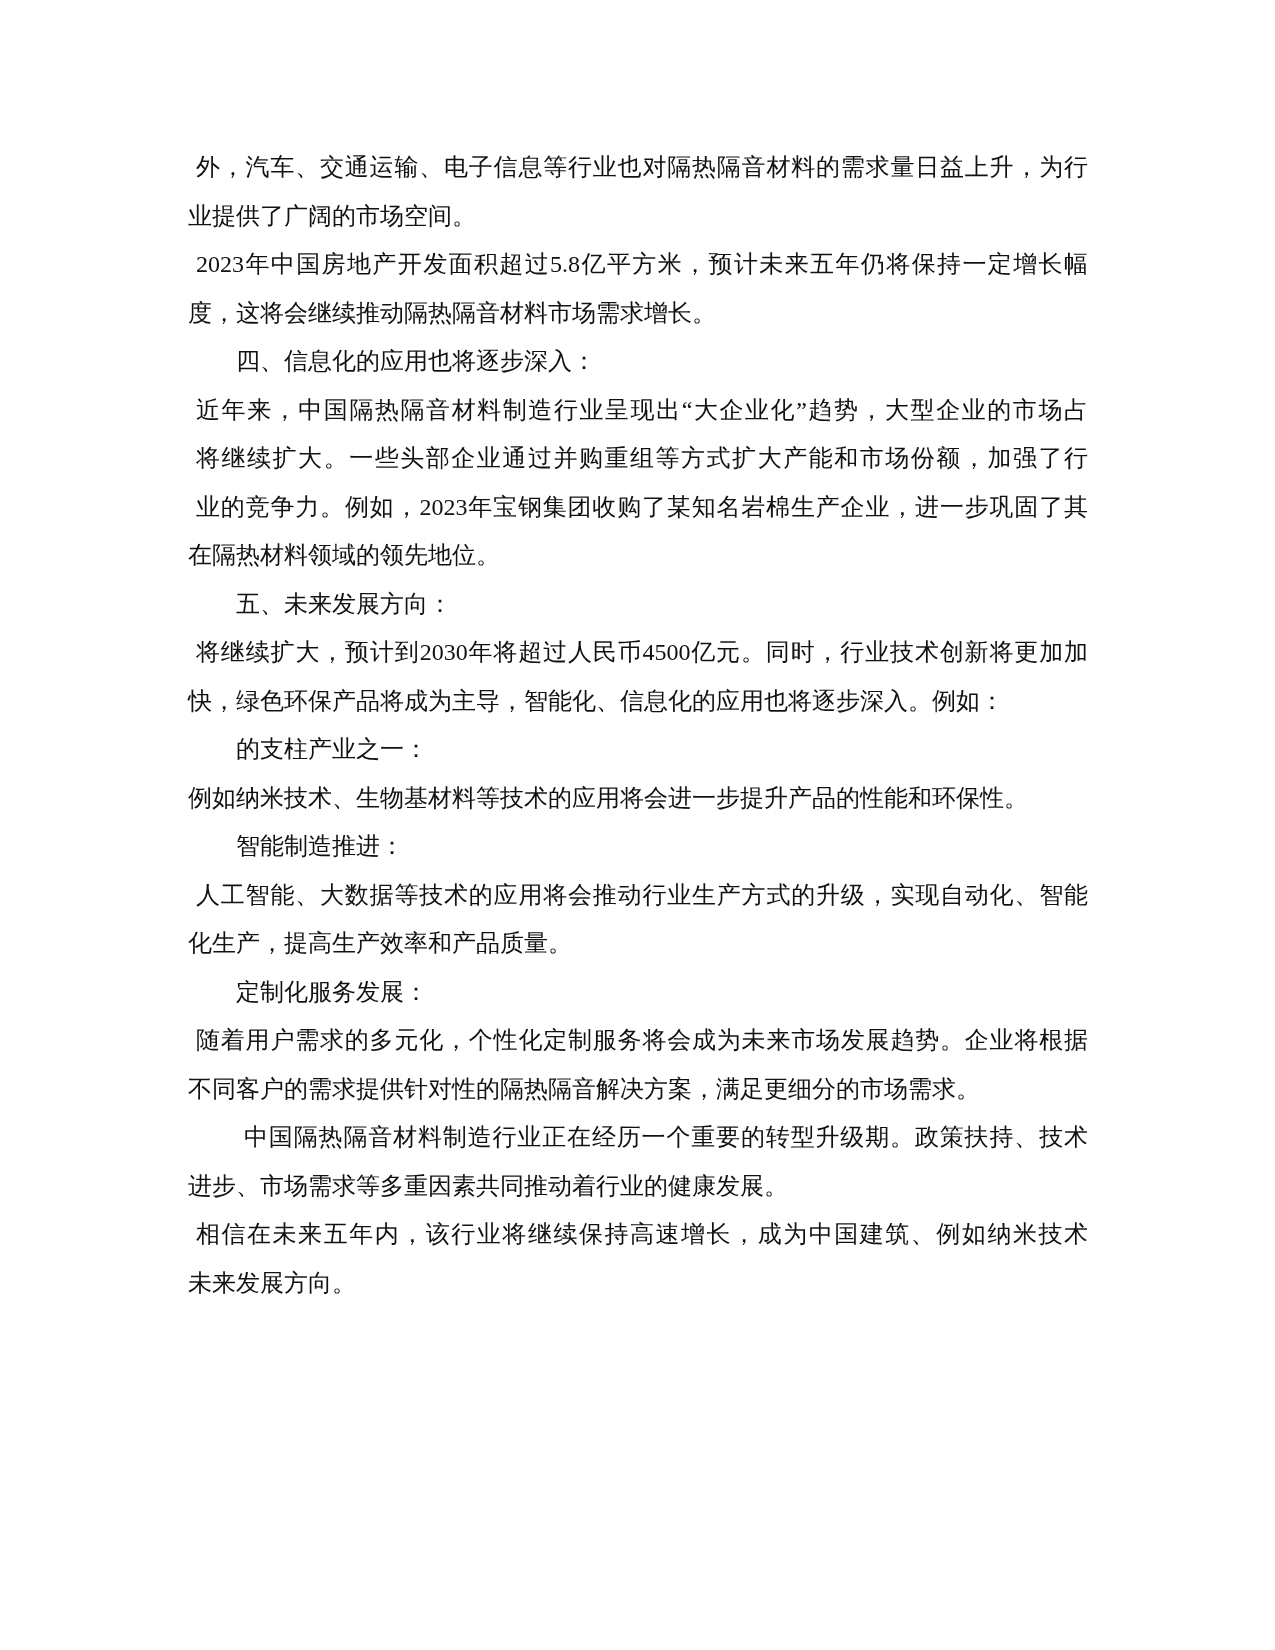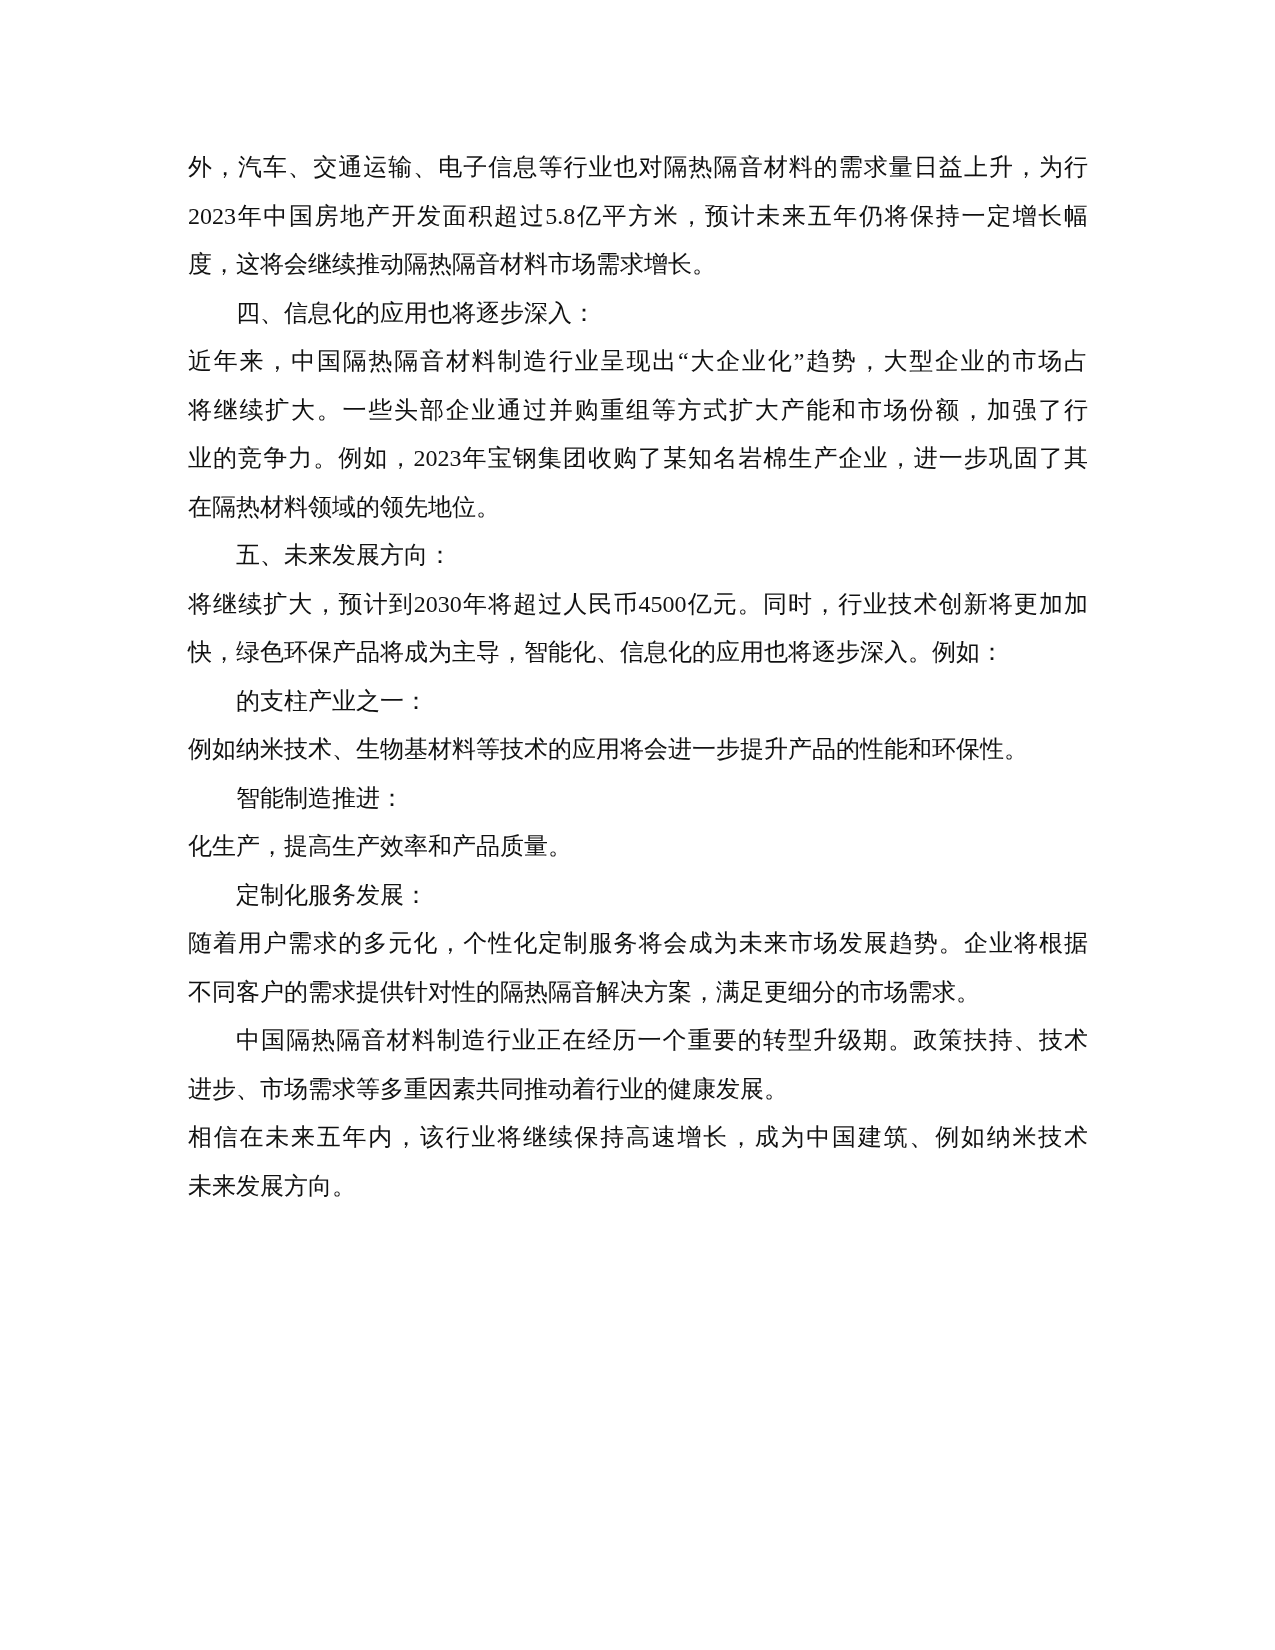--- a/index.html
+++ b/index.html
@@ -26,45 +26,48 @@
     font-size: 24px;
     line-height: 48.5px;
     height: 48.5px;
     white-space: pre-wrap;
     text-align: left;
   }
   
   .fill {
     text-align: justify;
     text-align-last: justify;
+    margin-left: 8px;
   }
   
   .indent {
     text-indent: 2em;
   }
 </style>
 </head>
 <body>
 
 <div class="page">
   <div class="text-block">
     <div class="line fill">外，汽车、交通运输、电子信息等行业也对隔热隔音材料的需求量日益上升，为行</div>
+    <div class="line">业提供了广阔的市场空间。</div>
     <div class="line fill">2023年中国房地产开发面积超过5.8亿平方米，预计未来五年仍将保持一定增长幅</div>
     <div class="line">度，这将会继续推动隔热隔音材料市场需求增长。</div>
     <div class="line indent">四、信息化的应用也将逐步深入：</div>
     <div class="line fill">近年来，中国隔热隔音材料制造行业呈现出“大企业化”趋势，大型企业的市场占</div>
     <div class="line fill">将继续扩大。一些头部企业通过并购重组等方式扩大产能和市场份额，加强了行</div>
     <div class="line fill">业的竞争力。例如，2023年宝钢集团收购了某知名岩棉生产企业，进一步巩固了其</div>
     <div class="line">在隔热材料领域的领先地位。</div>
     <div class="line indent">五、未来发展方向：</div>
     <div class="line fill">将继续扩大，预计到2030年将超过人民币4500亿元。同时，行业技术创新将更加加</div>
     <div class="line">快，绿色环保产品将成为主导，智能化、信息化的应用也将逐步深入。例如：</div>
     <div class="line indent">的支柱产业之一：</div>
     <div class="line">例如纳米技术、生物基材料等技术的应用将会进一步提升产品的性能和环保性。</div>
     <div class="line indent">智能制造推进：</div>
+    <div class="line fill">人工智能、大数据等技术的应用将会推动行业生产方式的升级，实现自动化、智能</div>
     <div class="line">化生产，提高生产效率和产品质量。</div>
     <div class="line indent">定制化服务发展：</div>
     <div class="line fill">随着用户需求的多元化，个性化定制服务将会成为未来市场发展趋势。企业将根据</div>
     <div class="line">不同客户的需求提供针对性的隔热隔音解决方案，满足更细分的市场需求。</div>
     <div class="line indent fill">中国隔热隔音材料制造行业正在经历一个重要的转型升级期。政策扶持、技术</div>
     <div class="line">进步、市场需求等多重因素共同推动着行业的健康发展。</div>
     <div class="line fill">相信在未来五年内，该行业将继续保持高速增长，成为中国建筑、例如纳米技术</div>
     <div class="line">未来发展方向。</div>
   </div>
 </div>

